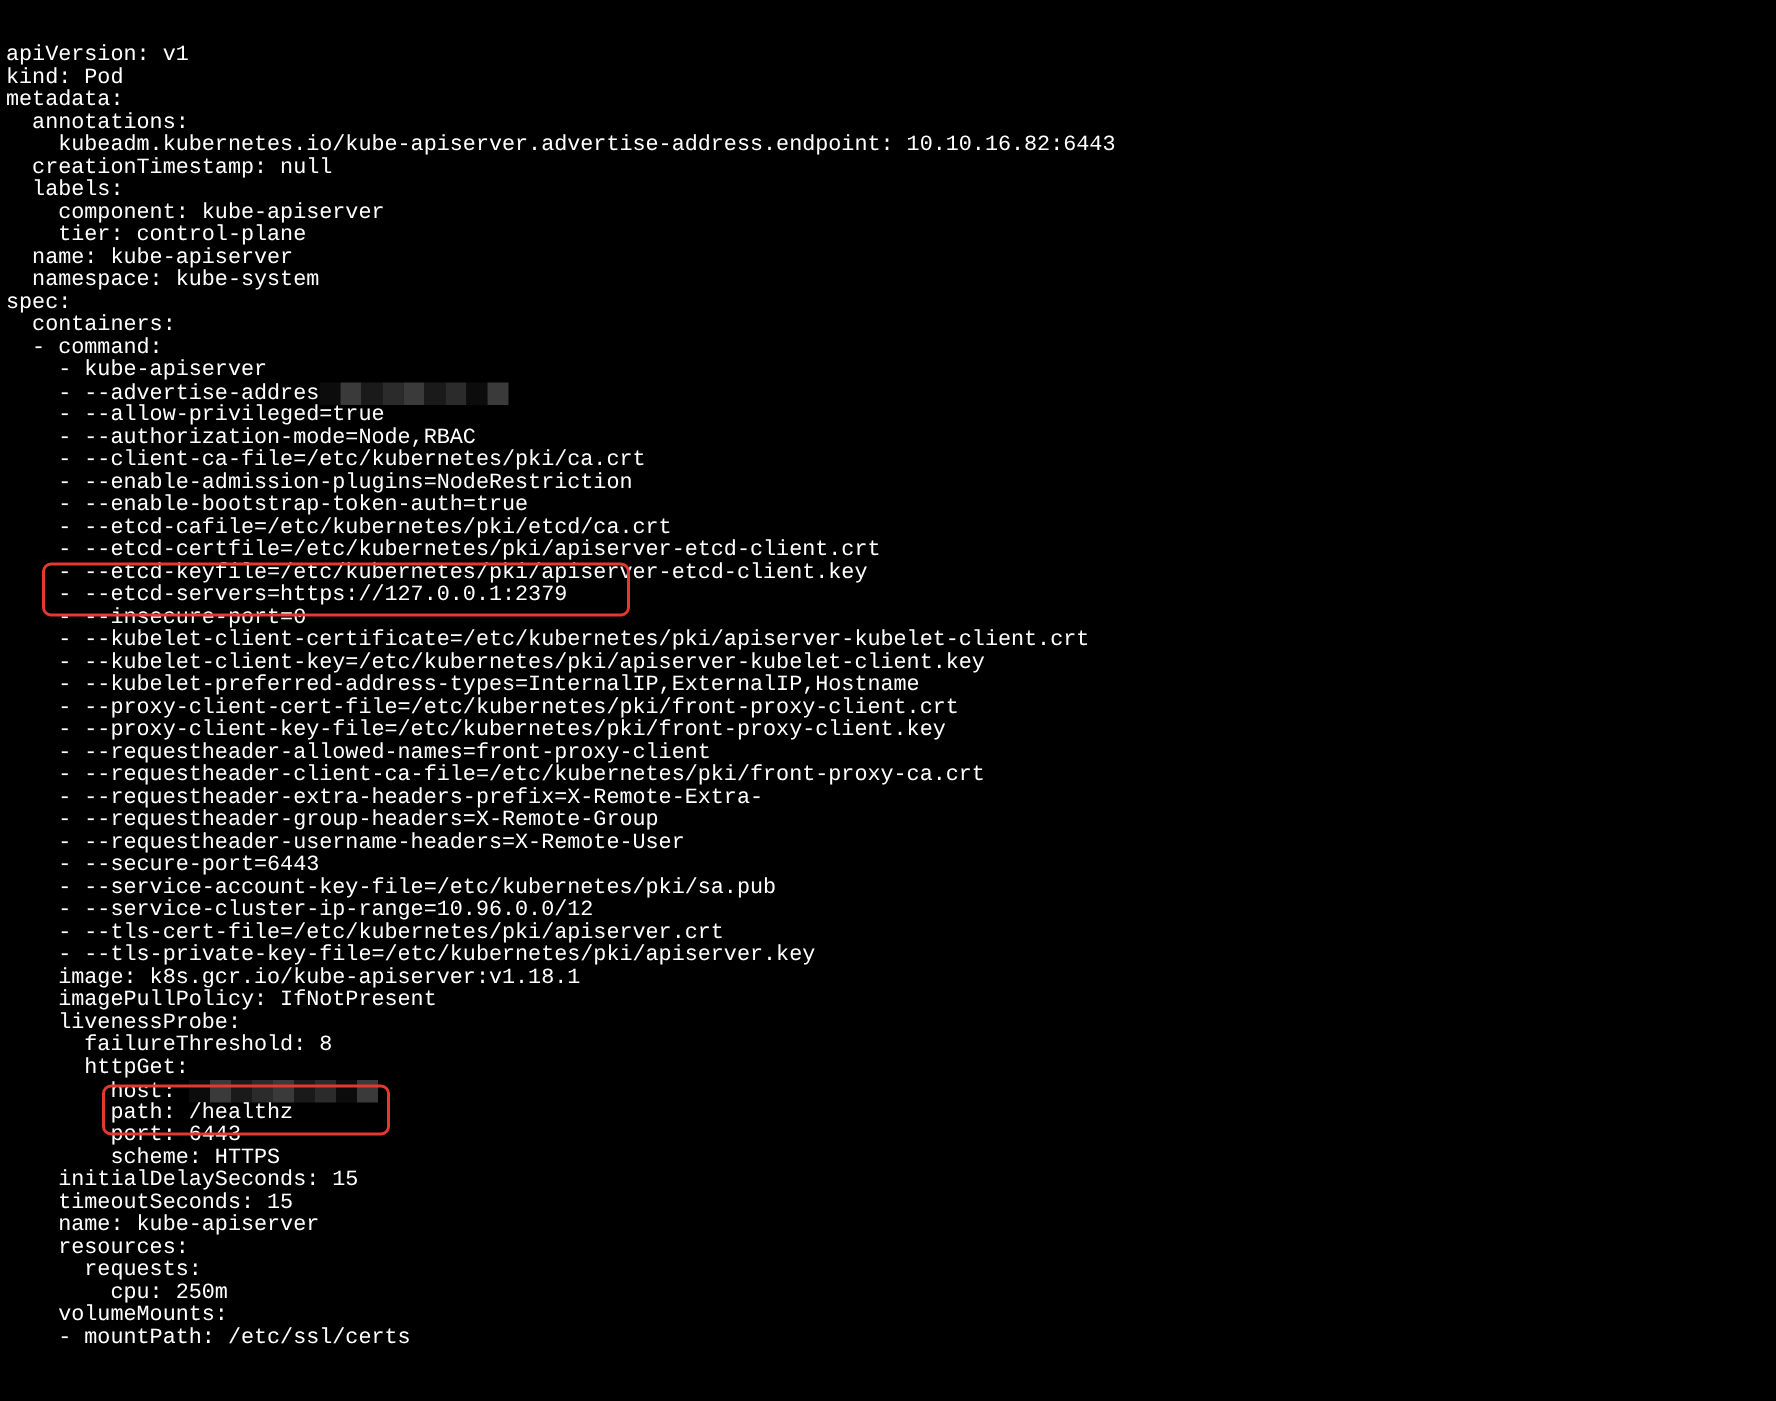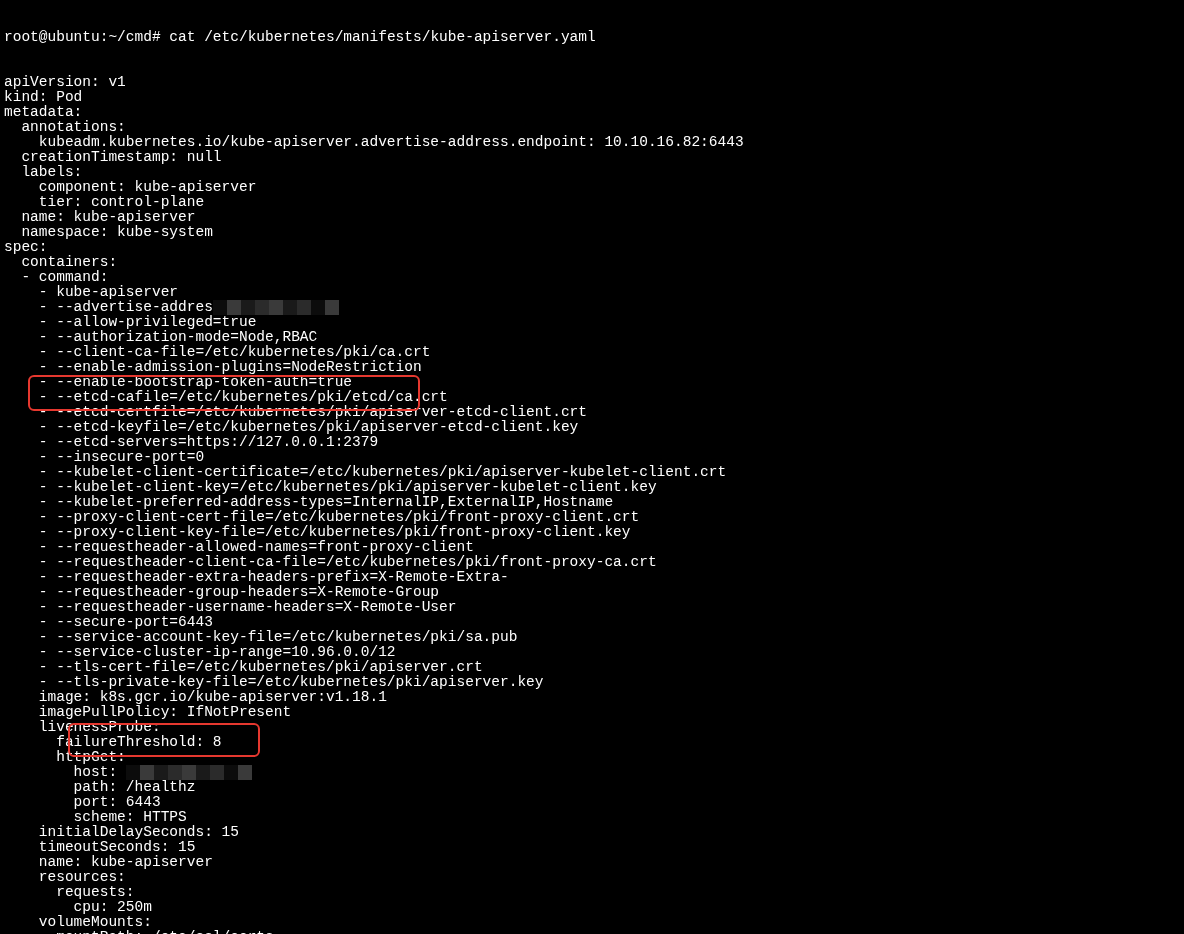--- a/index.html
+++ b/index.html
@@ -11,20 +11,19 @@
   .mosaic span{display:inline-block;width:14px;height:15px;}
   .m0{background:#1a1a1a;} .m1{background:#2b2b2b;}
   .m2{background:#3a3a3a;} .m3{background:#0c0c0c;}
   .box{position:absolute;border:2px solid #e6382f;border-radius:6px;
     pointer-events:none;}
 </style>
 </head>
 <body>
 
 <div class="term">
-  <div class="line"><span>root@ubuntu</span><span>:~/cmd# </span><span>cat /etc/kubernetes/manifests/kube-apiserver.yaml</span></div>
   <div id="body"><div class="line">apiVersion: v1</div><div class="line">kind: Pod</div><div class="line">metadata:</div><div class="line">  annotations:</div><div class="line">    kubeadm.kubernetes.io/kube-apiserver.advertise-address.endpoint: 10.10.16.82:6443</div><div class="line">  creationTimestamp: null</div><div class="line">  labels:</div><div class="line">    component: kube-apiserver</div><div class="line">    tier: control-plane</div><div class="line">  name: kube-apiserver</div><div class="line">  namespace: kube-system</div><div class="line">spec:</div><div class="line">  containers:</div><div class="line">  - command:</div><div class="line">    - kube-apiserver</div><div class="line"><span>    - --advertise-addres</span><span class="mosaic"><span class="m3"></span><span class="m2"></span><span class="m0"></span><span class="m1"></span><span class="m2"></span><span class="m0"></span><span class="m1"></span><span class="m3"></span><span class="m2"></span></span></div><div class="line">    - --allow-privileged=true</div><div class="line">    - --authorization-mode=Node,RBAC</div><div class="line">    - --client-ca-file=/etc/kubernetes/pki/ca.crt</div><div class="line">    - --enable-admission-plugins=NodeRestriction</div><div class="line">    - --enable-bootstrap-token-auth=true</div><div class="line">    - --etcd-cafile=/etc/kubernetes/pki/etcd/ca.crt</div><div class="line">    - --etcd-certfile=/etc/kubernetes/pki/apiserver-etcd-client.crt</div><div class="line">    - --etcd-keyfile=/etc/kubernetes/pki/apiserver-etcd-client.key</div><div class="line">    - --etcd-servers=https://127.0.0.1:2379</div><div class="line">    - --insecure-port=0</div><div class="line">    - --kubelet-client-certificate=/etc/kubernetes/pki/apiserver-kubelet-client.crt</div><div class="line">    - --kubelet-client-key=/etc/kubernetes/pki/apiserver-kubelet-client.key</div><div class="line">    - --kubelet-preferred-address-types=InternalIP,ExternalIP,Hostname</div><div class="line">    - --proxy-client-cert-file=/etc/kubernetes/pki/front-proxy-client.crt</div><div class="line">    - --proxy-client-key-file=/etc/kubernetes/pki/front-proxy-client.key</div><div class="line">    - --requestheader-allowed-names=front-proxy-client</div><div class="line">    - --requestheader-client-ca-file=/etc/kubernetes/pki/front-proxy-ca.crt</div><div class="line">    - --requestheader-extra-headers-prefix=X-Remote-Extra-</div><div class="line">    - --requestheader-group-headers=X-Remote-Group</div><div class="line">    - --requestheader-username-headers=X-Remote-User</div><div class="line">    - --secure-port=6443</div><div class="line">    - --service-account-key-file=/etc/kubernetes/pki/sa.pub</div><div class="line">    - --service-cluster-ip-range=10.96.0.0/12</div><div class="line">    - --tls-cert-file=/etc/kubernetes/pki/apiserver.crt</div><div class="line">    - --tls-private-key-file=/etc/kubernetes/pki/apiserver.key</div><div class="line">    image: k8s.gcr.io/kube-apiserver:v1.18.1</div><div class="line">    imagePullPolicy: IfNotPresent</div><div class="line">    livenessProbe:</div><div class="line">      failureThreshold: 8</div><div class="line">      httpGet:</div><div class="line"><span>        host: </span><span class="mosaic"><span class="m3"></span><span class="m2"></span><span class="m0"></span><span class="m1"></span><span class="m2"></span><span class="m0"></span><span class="m1"></span><span class="m3"></span><span class="m2"></span></span></div><div class="line">        path: /healthz</div><div class="line">        port: 6443</div><div class="line">        scheme: HTTPS</div><div class="line">    initialDelaySeconds: 15</div><div class="line">    timeoutSeconds: 15</div><div class="line">    name: kube-apiserver</div><div class="line">    resources:</div><div class="line">      requests:</div><div class="line">        cpu: 250m</div><div class="line">    volumeMounts:</div><div class="line">    - mountPath: /etc/ssl/certs</div></div>
 
   <div class="box" id="box0" style="top: 375px; left: 28px; width: 388px; height: 32px;"></div>
   <div class="box" id="box1" style="top: 723px; left: 68px; width: 188px; height: 30px;"></div>
 
   
 </div>
 
 </body></html>

